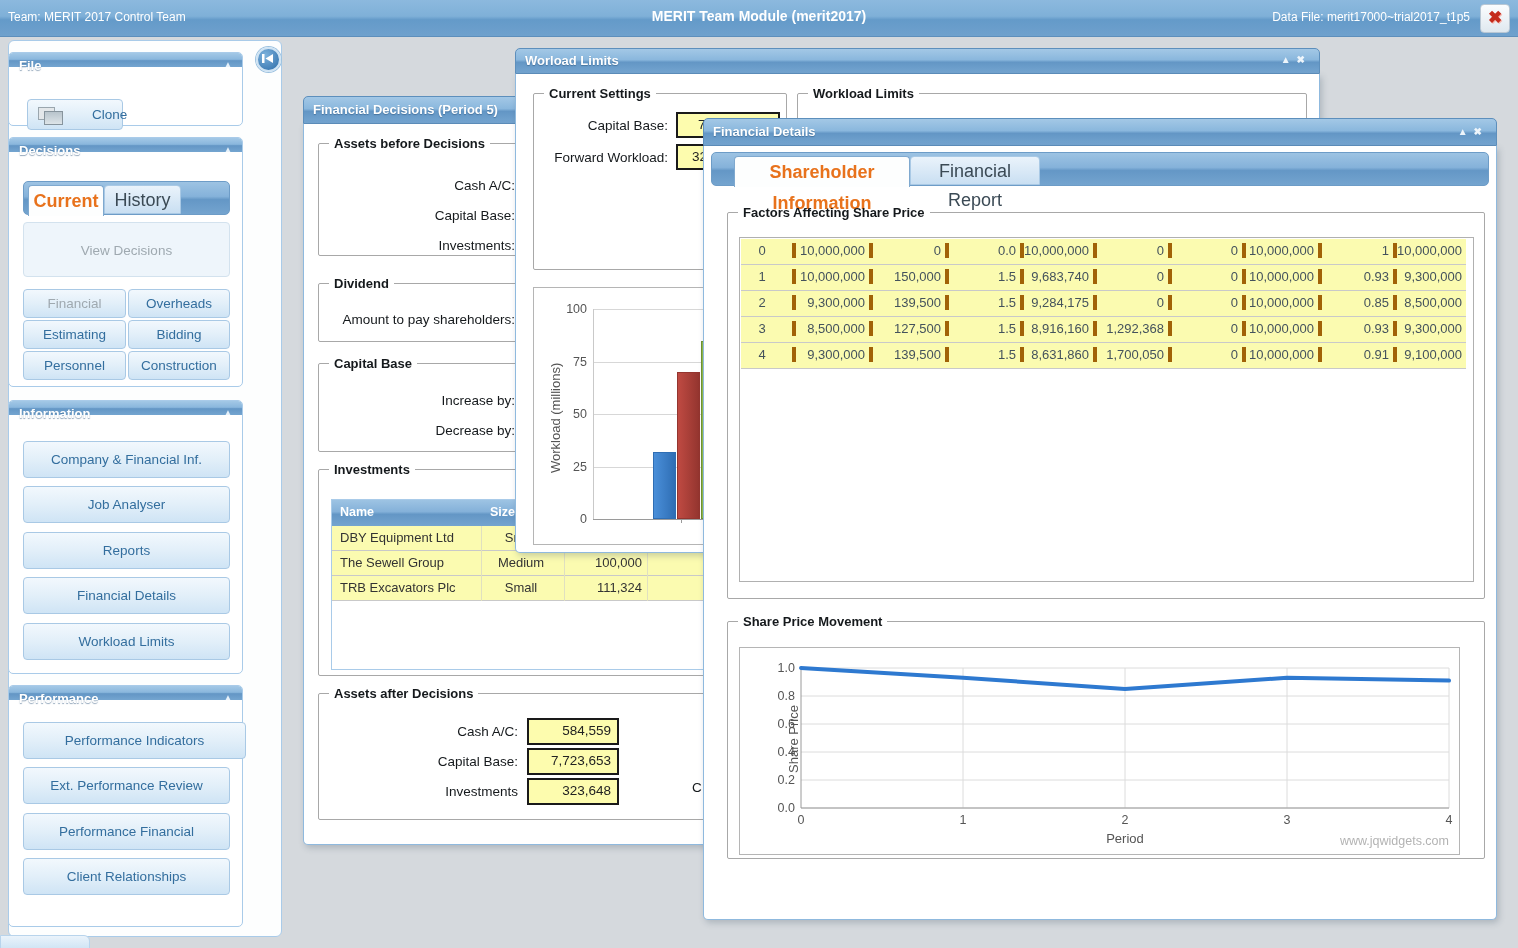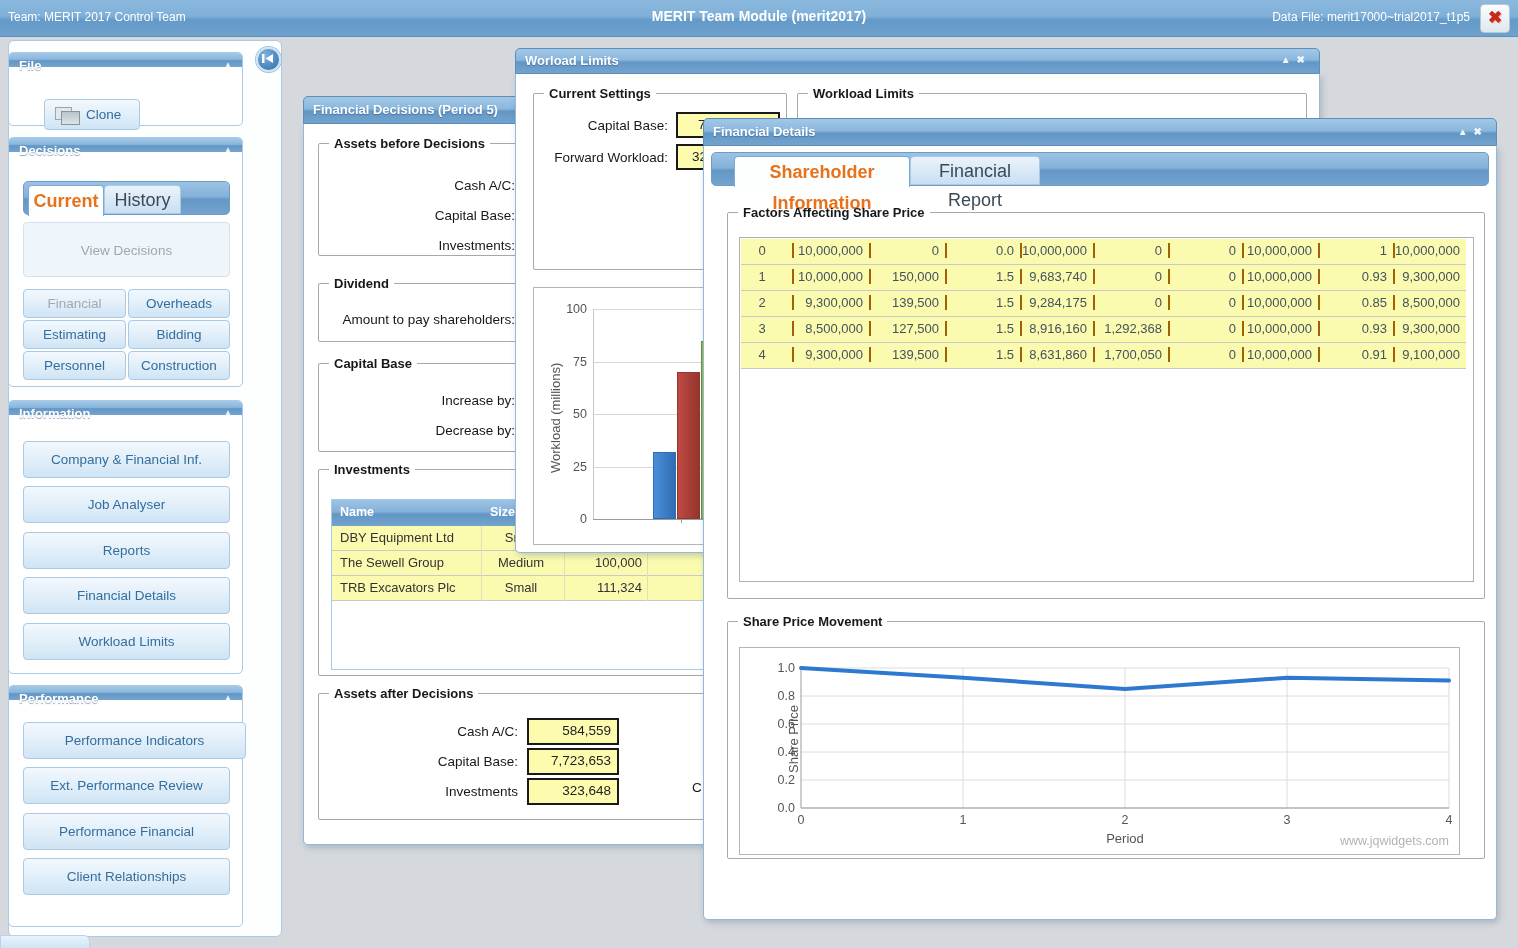--- a/index.html
+++ b/index.html
@@ -21,21 +21,21 @@
   .lbl{position:absolute;font-size:13.5px;color:#15191c;text-align:right;}
   .yinput{position:absolute;background:#fdfcae;border:2px solid #1a1a1a;box-sizing:border-box;font-size:13.5px;color:#222;text-align:right;padding:3px 6px 0 0;}
   
   #sidebar{left:8px;top:40px;width:272px;height:895px;background:#fdfefe;border:1px solid #a9cbe9;border-radius:6px;}
   .sec{position:absolute;left:8px;width:233px;background:#fff;border:1px solid #a9cbe9;border-radius:5px;}
   .sec-h{position:relative;height:14px;background:linear-gradient(180deg,#a3c8e6 0%,#8ab7dd 45%,#6396c5 55%,#74a5d0 100%);border-radius:4px 4px 0 0;color:#fff;font-weight:bold;font-size:13px;}
   .sec-h span.sec-t{position:absolute;left:10px;top:5px;text-shadow:0 1px 1px rgba(40,80,120,.5);}
   .sec-h span.sec-a{position:absolute;right:10px;top:7px;font-size:8px;color:#e8f2fa;}
   .sbtn{position:absolute;background:linear-gradient(180deg,#f2f8fd 0%,#e2eff9 50%,#cfe4f5 100%);border:1px solid #a9c9e5;border-radius:4px;color:#336e9e;font-size:13.5px;text-align:center;box-sizing:border-box;cursor:pointer;}
   .sbtn.dis{color:#9fa9b0;}
-  #clone-btn{left:35px;top:46px;width:96px;height:31px;line-height:29px;text-align:left;padding-left:41px;}
+  #clone-btn{left:18px;top:46px;width:96px;height:31px;line-height:29px;text-align:left;padding-left:64px;}
   .clone-ic{position:absolute;left:10px;top:7px;width:26px;height:17px;}
   .clone-ic .r1{position:absolute;left:0;top:0;width:15px;height:11px;background:#e3e7ea;border:1px solid #9aa6ae;}
   .clone-ic .r2{position:absolute;left:6px;top:4px;width:17px;height:12px;background:linear-gradient(180deg,#b8c4cc,#dde4e8);border:1px solid #87949d;}
   .tabstrip{position:absolute;background:linear-gradient(180deg,#9dc3e3 0%,#85b2da 45%,#6497c6 55%,#74a4cf 100%);border:1px solid #6d9cc7;border-radius:5px;box-sizing:border-box;}
   .tab{position:absolute;box-sizing:border-box;font-size:18px;text-align:center;border-radius:4px 4px 0 0;cursor:pointer;}
   .tab.active{background:#fdfefe;border:1px solid #7fa9cf;border-bottom:none;color:#e8721c;font-weight:bold;}
   .tab.idle{background:linear-gradient(180deg,#eaf3fb,#c9dff2);border:1px solid #a9c9e5;color:#3b4a55;}
   #collapse-side{left:256px;top:47px;width:21px;height:21px;border-radius:50%;background:radial-gradient(circle at 35% 30%,#7db2dd,#2c6ca8);border:2px solid #cfe3f3;box-shadow:0 0 0 1px #9dc2e0;cursor:pointer;}
   #collapse-side svg{position:absolute;left:3px;top:4.5px;}
   #bottom-tab{left:0;top:935px;width:88px;height:13px;background:linear-gradient(180deg,#eaf3fb,#cfe4f4);border:1px solid #b8d4ec;border-radius:0 6px 0 0;}
@@ -45,21 +45,21 @@
   .yrow{position:absolute;height:25px;background:#fbfbb0;border-bottom:1px solid #c9c9c9;box-sizing:border-box;}
   .ycell{position:absolute;top:4px;font-size:13px;color:#333;}
   
   #factors-table{position:absolute;left:1px;top:1px;width:725px;}
   .f-row{position:relative;height:25px;background:#fbfbb0;border-bottom:1px solid #c9c9c9;}
   .f-cell{position:absolute;top:4px;font-size:13px;color:#44525c;text-align:right;}
   .f-cell.c0{left:0;width:42px;text-align:center;}
   .f-cell.c1{left:51px;width:69px;}.f-cell.c2{left:128px;width:68px;}.f-cell.c3{left:204px;width:67px;}
   .f-cell.c4{left:279px;width:65px;}.f-cell.c5{left:352px;width:67px;}.f-cell.c6{left:427px;width:66px;}
   .f-cell.c7{left:501px;width:68px;}.f-cell.c8{left:577px;width:67px;}.f-cell.c9{left:652px;width:65px;}
-  .f-cell{border-left:2px solid #a16207;padding-right:0;}
+  .f-cell{border-left:4px solid #a16207;padding-right:0;}
   .f-cell.c0{border-left:none;}
   
   .chart-panel{position:absolute;background:#fff;border:1px solid #b5b5b5;box-sizing:border-box;}
   .grid-h{position:absolute;height:1px;background:#d7d7d7;}
   .tickl{position:absolute;font-size:12.5px;color:#555;text-align:right;}
   .vlabel{position:absolute;font-size:13px;color:#555;transform:rotate(-90deg);transform-origin:left top;white-space:nowrap;}
   .bar{position:absolute;}
   .axis-v{position:absolute;width:1px;background:#9a9a9a;}
   .axis-h{position:absolute;height:1px;background:#9a9a9a;}
   .watermark{position:absolute;font-size:12.5px;color:#b3b3b3;}

